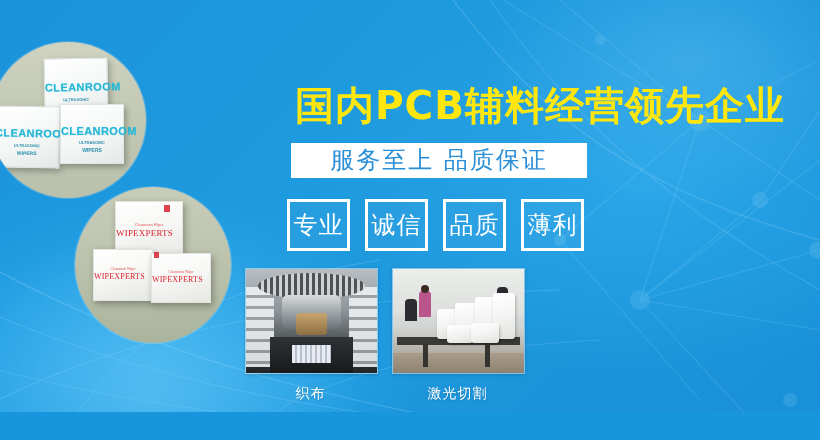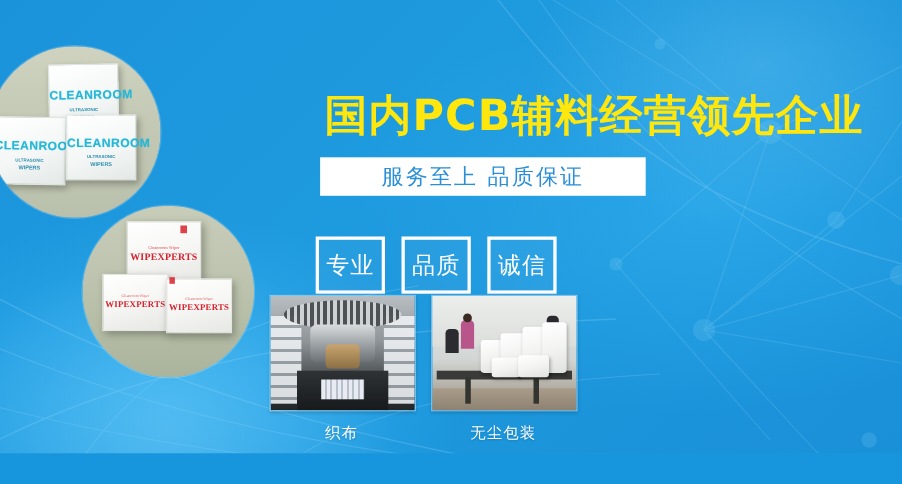--- a/index.html
+++ b/index.html
@@ -62,22 +62,22 @@
   }
   
   .photo-wipe{
     background:linear-gradient(180deg,#c8cdb9 0%,#b9c0aa 60%,#aab39b 100%);
   }
   .wpack{
     position:absolute;background:linear-gradient(165deg,#ffffff 0%,#f6f6f4 50%,#e6e8e3 100%);
     border:1px solid #e2e4de;box-shadow:2px 3px 7px rgba(0,0,0,.3);
   }
   .wpack .wbrand{
-    position:absolute;left:0;right:0;text-align:center;color:#d8222c;
-    font-weight:bold;letter-spacing:.2px;white-space:nowrap;
+    position:absolute;left:0;right:0;text-align:left;color:#d8222c;
+    font-weight:normal;letter-spacing:.2px;white-space:nowrap;
     font-family:"Liberation Serif",serif;
   }
   .wpack .wtop{
     position:absolute;left:0;right:0;text-align:center;color:#e04a4a;
     white-space:nowrap;font-family:"Liberation Serif",serif;
   }
   .wpack .wstamp{
     position:absolute;background:#d8222c;opacity:.85;
   }
 
@@ -88,35 +88,34 @@
   #main-title{
     margin:12px;font-size:39px;line-height:44px;font-weight:bold;
     color:#ffe70d;letter-spacing:1px;white-space:nowrap;
     font-family:"DejaVu Sans","Liberation Sans",sans-serif;
   }
   #subtitle-box{
     position:absolute;left:291px;top:143px;width:296px;height:35px;
     background:#ffffff;display:flex;align-items:center;justify-content:center;
   }
   #subtitle-text{
-    font-size:20px;line-height:25px;color:#2a8fd6;letter-spacing:2px;
+    font-size:24px;line-height:25px;color:#2a8fd6;letter-spacing:2px;
     white-space:nowrap;font-family:"DejaVu Sans","Liberation Sans",sans-serif;
   }
 
   
   #tag-row{
     position:absolute;left:287px;top:199px;display:flex;gap:15px;
   }
   .tag{
     width:57px;height:46px;border:3px solid #ffffff;
     display:flex;align-items:center;justify-content:center;
-    color:#ffffff;font-size:21px;letter-spacing:1px;
+    color:#ffffff;font-size:24px;letter-spacing:1px;
     background:rgba(255,255,255,.04);
     font-family:"DejaVu Sans","Liberation Sans",sans-serif;
-    margin-top:16px;
   }
 
   
   #thumb-strip{
     position:absolute;left:245px;top:268px;display:flex;gap:16px;
   }
   .thumb{
     width:131px;
   }
   .thumb-frame{
@@ -270,22 +269,23 @@
   <div id="headline">
     <h1 id="main-title">国内PCB辅料经营领先企业</h1>
   </div>
 
   <div id="subtitle-box">
     <span id="subtitle-text">服务至上 品质保证</span>
   </div>
 
   <div id="tag-row">
     <div class="tag">专业</div>
+    <div class="tag">诚信</div>
     <div class="tag">品质</div>
-    <div class="tag">诚信</div>
+    <div class="tag">薄利</div>
   </div>
 
   <div id="thumb-strip">
 
     <div class="thumb">
       <div class="thumb-frame">
         <div class="img-knit">
           <div class="knit-spoolsL"></div>
             <div class="knit-spoolsR"></div>
           <div class="knit-ring"></div>
@@ -313,17 +313,17 @@
             <div class="pk-leg1"></div>
             <div class="pk-leg2"></div>
           <div class="pk-bundle" style="left:44px;top:40px;width:22px;height:30px;"></div>
           <div class="pk-bundle" style="left:62px;top:34px;width:24px;height:36px;"></div>
           <div class="pk-bundle" style="left:82px;top:28px;width:24px;height:42px;"></div>
           <div class="pk-bundle" style="left:100px;top:24px;width:22px;height:46px;"></div>
           <div class="pk-bundle" style="left:54px;top:56px;width:26px;height:18px;"></div>
           <div class="pk-bundle" style="left:78px;top:54px;width:28px;height:20px;"></div>
         </div>
       </div>
-      <div class="thumb-caption">无尘包装</div>
+      <div class="thumb-caption">激光切割</div>
     </div>
 
   </div>
 </div>
 
 </body></html>

